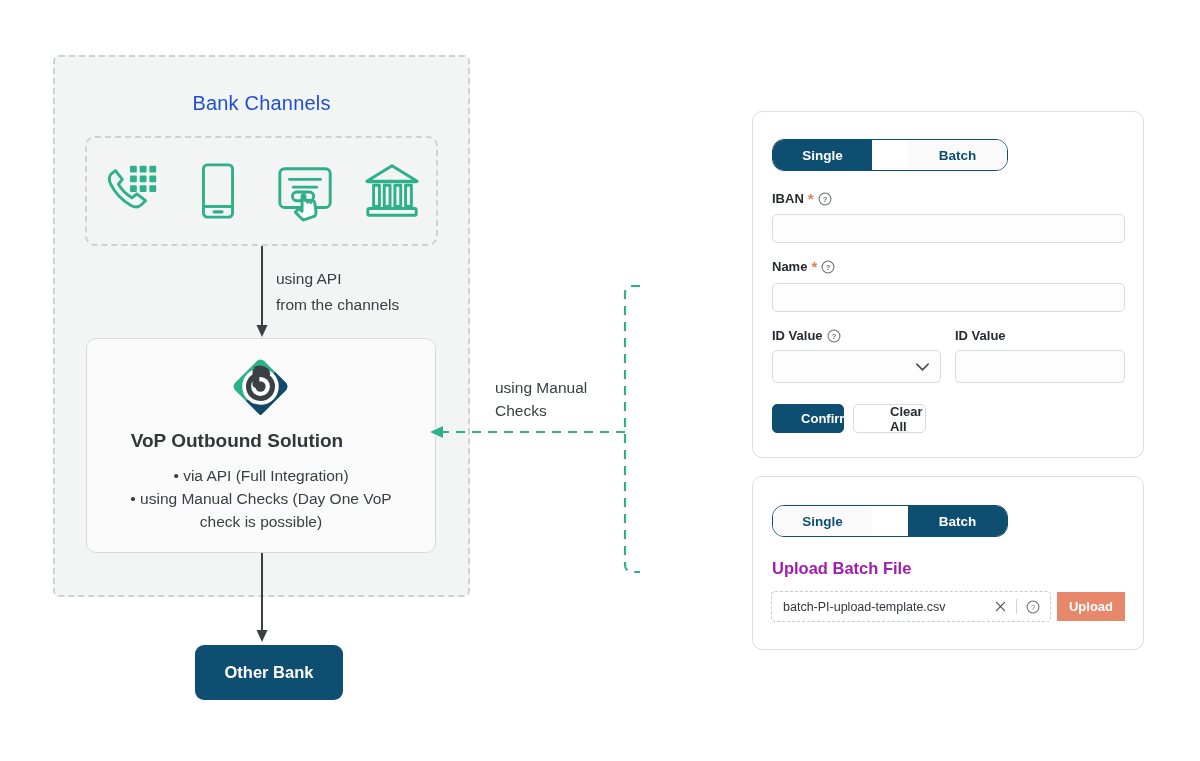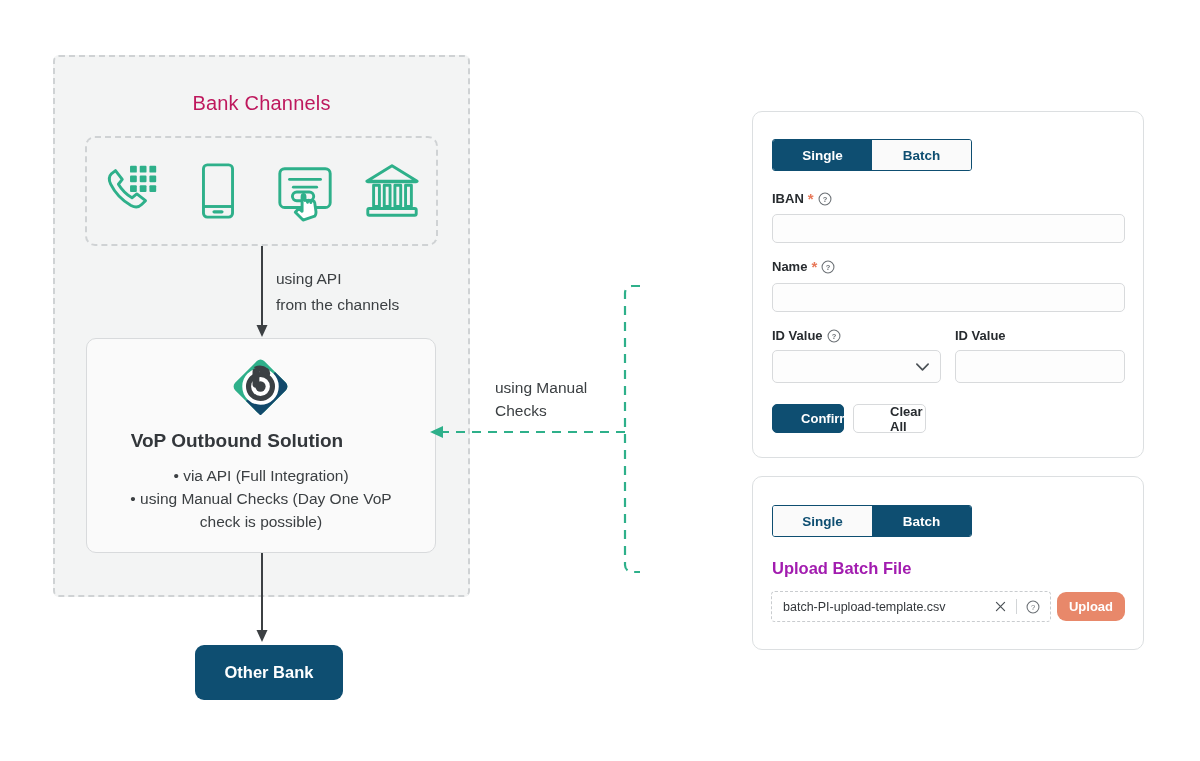--- a/index.html
+++ b/index.html
@@ -16,21 +16,21 @@
   .outer-dashed{
     position:absolute;left:53px;top:55px;width:417px;height:542px;
     background:#f3f4f4;
     border:2px dashed #cfd2d4;
     border-radius:6px;
     box-sizing:border-box;
   }
   .bank-channels-title{
     position:absolute;left:53px;top:92px;width:417px;
     text-align:center;
-    font-size:20px;color:#be185d;letter-spacing:.2px;
+    font-size:20px;color:#1d4ed8;letter-spacing:.2px;
   }
   .icon-dashed{
     position:absolute;left:85px;top:136px;width:353px;height:110px;
     border:2px dashed #cfd2d4;border-radius:10px;box-sizing:border-box;
     display:flex;align-items:center;justify-content:space-around;
   }
   .ch-icon{width:62px;height:62px;display:block;}
 
   
   .api-arrow{position:absolute;left:255px;top:246px;width:14px;height:92px;}
@@ -74,22 +74,23 @@
 
   
   .panel{
     position:absolute;background:#ffffff;
     border:1px solid #dcdfe1;border-radius:10px;box-sizing:border-box;
   }
   .panel-single{left:752px;top:111px;width:392px;height:347px;}
   .panel-batch{left:752px;top:476px;width:392px;height:174px;}
 
   .seg{
-    position:absolute;display:flex;height:30px;border-radius:3px;overflow:hidden;
+    position:absolute;display:flex;height:30px;border-radius:12px;overflow:hidden;
     border:1px solid #0e4e71;
+    gap:36px;
   }
   .seg-btn{
     width:99px;display:flex;align-items:center;justify-content:center;
     font-size:13.5px;font-weight:bold;box-sizing:border-box;
   }
   .seg-btn.on{background:#0e4e71;color:#ffffff;}
   .seg-btn.off{background:#fafafa;color:#0e4e71;}
 
   .field-label{
     position:absolute;font-size:13px;font-weight:bold;color:#272b2f;
@@ -124,21 +125,21 @@
     position:absolute;left:771px;top:591px;width:280px;height:31px;
     border:1px dashed #c9cccf;border-radius:4px;box-sizing:border-box;
     display:flex;align-items:center;
   }
   .file-name{flex:1;padding-left:11px;font-size:12.5px;color:#33373b;}
   .x-ico{width:13px;height:13px;margin-right:9px;}
   .divider-v{width:1px;height:15px;background:#d2d5d7;margin-right:9px;}
   .q-ico-file{width:14px;height:14px;margin-right:10px;}
   .btn-upload{
     position:absolute;left:1057px;top:592px;width:68px;height:29px;
-    background:#e8886a;color:#ffffff;border-radius:9px;
+    background:#e8886a;color:#ffffff;border-radius:0;
     display:flex;align-items:center;justify-content:center;
     font-size:13px;font-weight:bold;
   }
 </style>
 </head>
 <body>
 
 <div id="stage">
 
   <div class="outer-dashed"></div>

